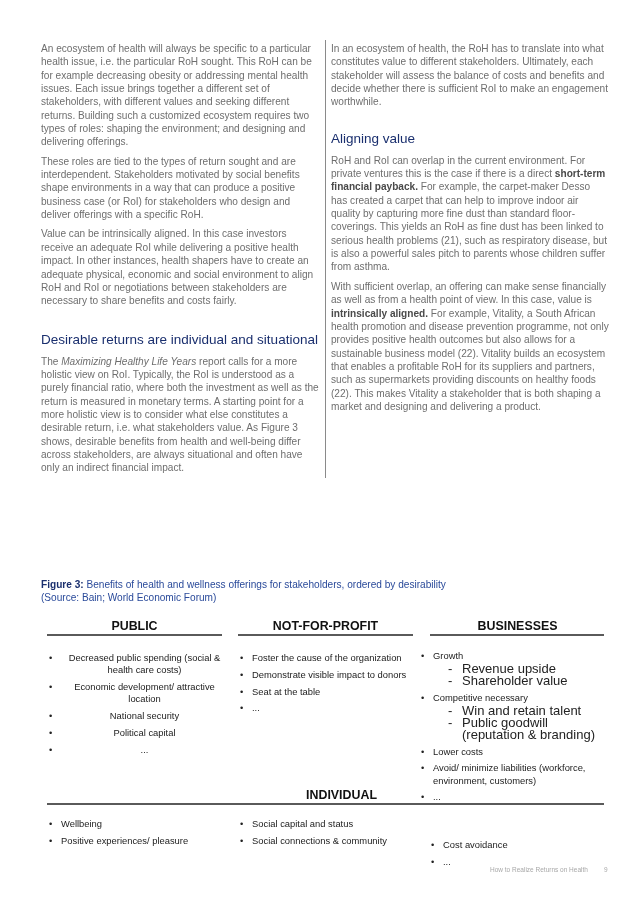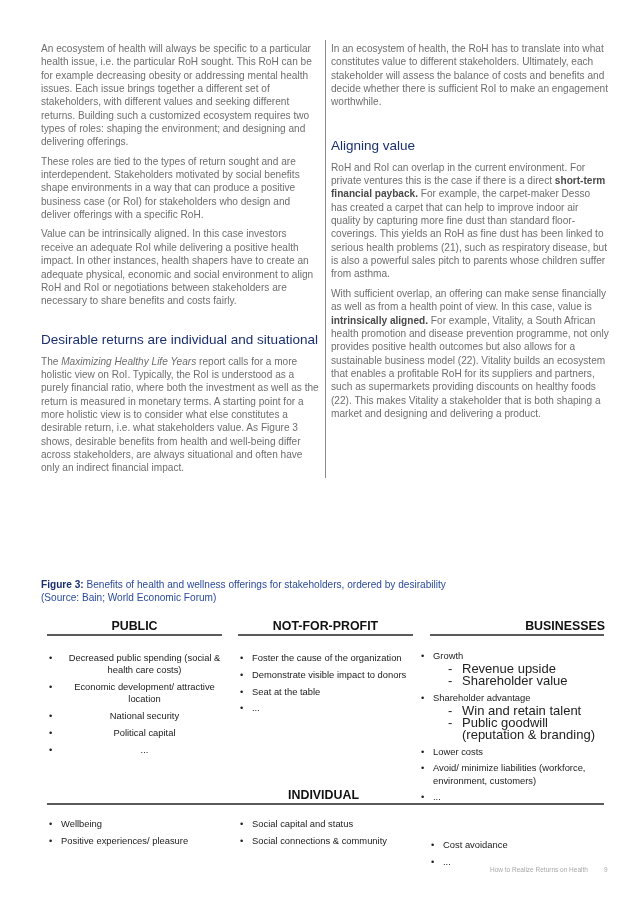--- a/index.html
+++ b/index.html
@@ -5,21 +5,21 @@
     * { box-sizing: border-box; margin: 0; padding: 0; }
     html, body { width: 636px; height: 900px; background: #ffffff; overflow: hidden; }
     body { position: relative; font-family: "Liberation Sans", sans-serif; color: #6b6b6b; }
 
     .col { position: absolute; top: 42px; font-size: 10.1px; line-height: 13.35px; color: #6e6e6e; }
     .col-left { left: 41px; width: 278px; }
     .col-right { left: 331px; width: 278px; }
     .col p { margin-bottom: 6px; }
     .col h2 { font-size: 13.5px; font-weight: normal; color: #1a2f6e; line-height: 16px; }
     .col-left h2 { margin-top: 24px; margin-bottom: 7px; }
-    .col-right h2 { margin-top: 29px; margin-bottom: 7px; }
+    .col-right h2 { margin-top: 22px; margin-bottom: 7px; }
     .col b { font-weight: bold; color: #4a4a4a; }
     .col i { }
 
     .divider { position: absolute; left: 325px; top: 40px; width: 1px; height: 438px; background: #8a8a8a; }
 
     .fig-caption { position: absolute; left: 41px; top: 579px; font-size: 10.1px; line-height: 12.5px; color: #2a4a9a; width: 560px; }
     .fig-caption .fig-label { font-weight: bold; color: #1a2f6e; }
 
     .fig-header { position: absolute; top: 619px; width: 175px; text-align: center; font-weight: bold; font-size: 12.4px; color: #111111; }
     .fig-line { position: absolute; height: 1.5px; background: #5a5a5a; }
@@ -58,21 +58,21 @@
   <span class="fig-label">Figure 3:</span><span> Benefits of health and wellness offerings for stakeholders, ordered by desirability</span><br>
   <span>(Source: Bain; World Economic Forum)</span>
 </div>
 
 <div class="fig-header" style="left:47px;">PUBLIC</div>
 <div class="fig-line" style="left:47px; top:634px; width:175px;"></div>
 
 <div class="fig-header" style="left:238px;">NOT-FOR-PROFIT</div>
 <div class="fig-line" style="left:238px; top:634px; width:175px;"></div>
 
-<div class="fig-header" style="left:430px;text-align:right;">BUSINESSES</div>
+<div class="fig-header" style="left:430px;">BUSINESSES</div>
 <div class="fig-line" style="left:430px; top:634px; width:174px;"></div>
 
 <ul class="blist" style="left:48px; top:652px; width:180px;text-align:center;">
   <li>Decreased public spending (social &amp; health care costs)</li>
   <li>Economic development/ attractive location</li>
   <li>National security</li>
   <li>Political capital</li>
   <li>...</li>
 </ul>
 
@@ -85,32 +85,32 @@
 
 <ul class="blist" style="left:420px; top:650px; width:180px;">
   <li>
     <span>Growth</span>
     <ul class="sub">
       <li>Revenue upside</li>
       <li>Shareholder value</li>
     </ul>
   </li>
   <li>
-    <span>Shareholder advantage</span>
+    <span>Competitive necessary</span>
     <ul class="sub">
       <li>Win and retain talent</li>
       <li>Public goodwill (reputation &amp; branding)</li>
     </ul>
   </li>
   <li>Lower costs</li>
   <li>Avoid/ minimize liabilities (workforce, environment, customers)</li>
   <li>...</li>
 </ul>
 
-<div class="fig-header" style="left:45px; top:788px; width:557px;">INDIVIDUAL</div>
+<div class="fig-header" style="left:63px; top:788px; width:557px;">INDIVIDUAL</div>
 <div class="fig-line" style="left:47px; top:803px; width:557px;"></div>
 
 <ul class="blist" style="left:48px; top:818px; width:180px;">
   <li>Wellbeing</li>
   <li>Positive experiences/ pleasure</li>
 </ul>
 <ul class="blist" style="left:239px; top:818px; width:180px;">
   <li>Social capital and status</li>
   <li>Social connections &amp; community</li>
 </ul>

